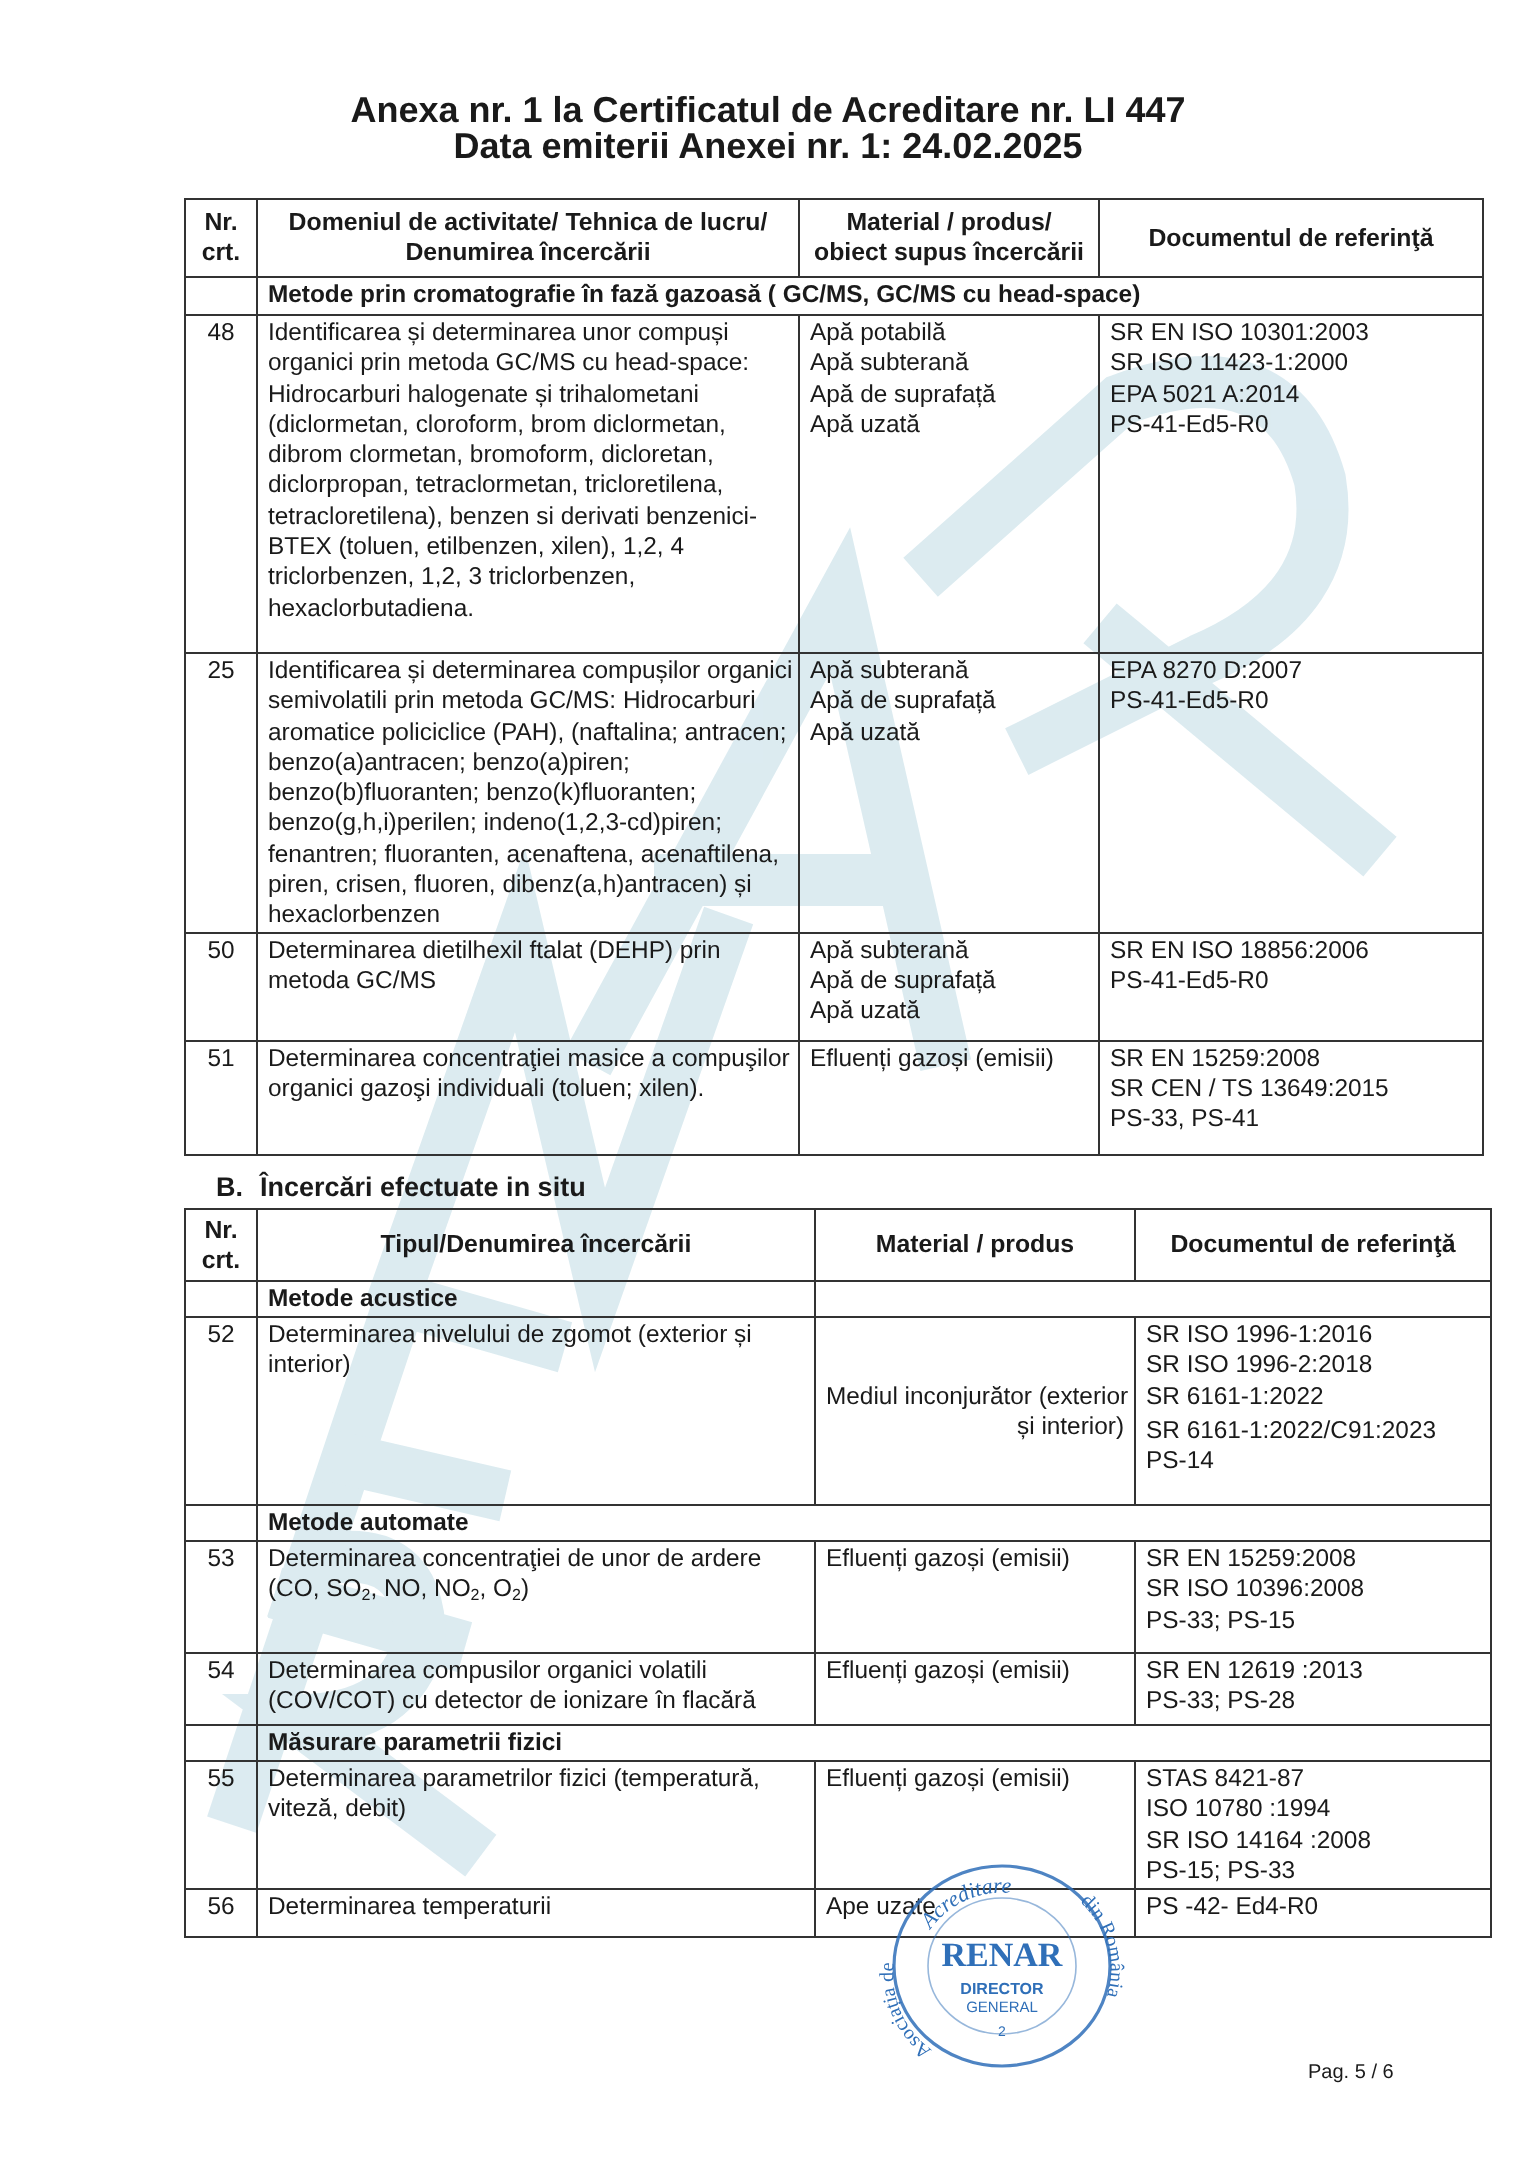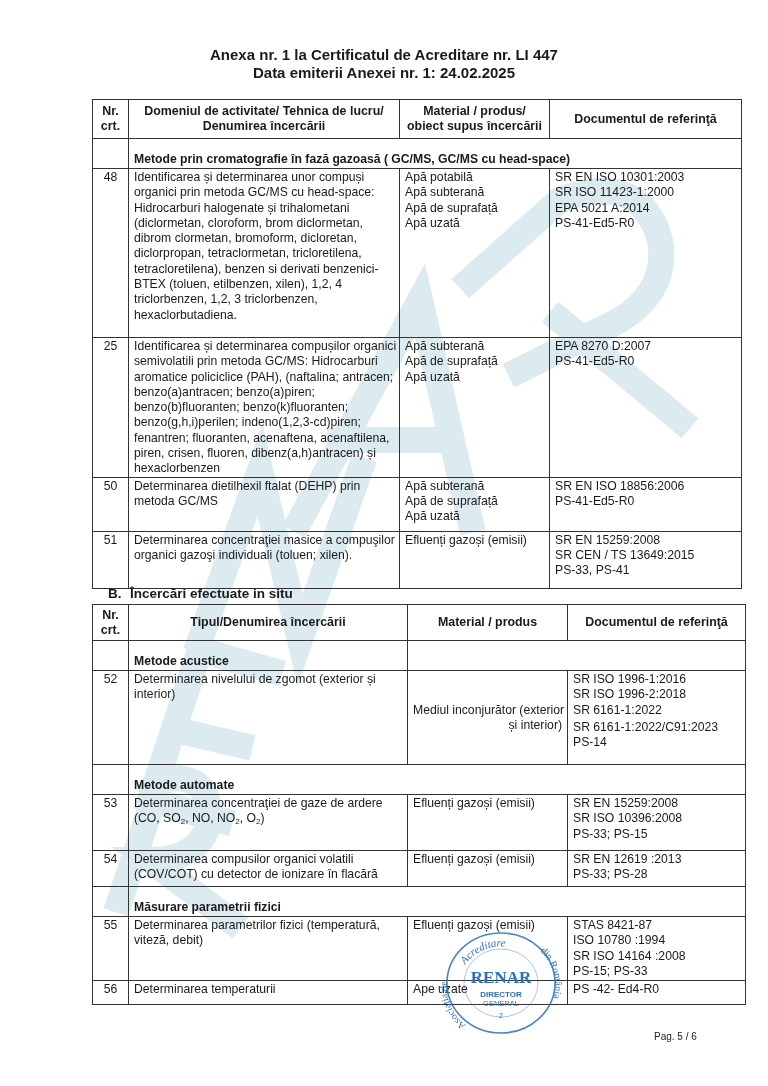--- a/index.html
+++ b/index.html
@@ -7,33 +7,33 @@
     width:768px; height:1086px; position:relative; overflow:hidden;
     background:#ffffff; color:#1a1a1a;
     font-family:"Liberation Sans", sans-serif;
   }
   .watermark {
     position:absolute; left:0; top:0; width:768px; height:1086px;
     pointer-events:none; z-index:0;
   }
   .title {
     position:absolute; left:0; width:768px; text-align:center;
-    font-weight:bold; font-size:15px; line-height:18px; z-index:2;
+    font-weight:bold; font-size:18px; line-height:18px; z-index:2;
   }
   .tbl {
     position:absolute; border-collapse:collapse; z-index:2;
     font-size:12.2px; line-height:15.3px; table-layout:fixed;
   }
   .tbl td, .tbl th {
     border:1.2px solid #333; vertical-align:top; padding:1px 5px 0 5px;
     font-weight:normal; text-align:left;
   }
   .tbl th { font-weight:bold; text-align:center; vertical-align:middle; padding:1px 3px; font-size:12.4px; line-height:15px;}
   .tbl td.nr { text-align:center; padding-left:2px; padding-right:2px; }
-  .tbl td.section { font-weight:bold; padding-top:12px; padding-bottom:0; line-height:17px; }
+  .tbl td.section { font-weight:bold; padding-top:0; padding-bottom:0; line-height:17px; }
   .tbl .line { display:block; white-space:nowrap; }
   #t1 { left:92px; top:99px; width:649px; }
   #t2 { left:92px; top:604px; width:653px; }
   .sectionB {
     position:absolute; left:108px; top:586px; font-weight:bold; font-size:13.5px; z-index:2;
   }
   .sectionB .lbl { display:inline-block; width:22px; }
   .pagenum { position:absolute; left:654px; top:1031px; font-size:10px; z-index:2; }
   .stamp { position:absolute; left:436px; top:925px; width:130px; height:110px; z-index:3; }
   sub { font-size:8px; vertical-align:-2px; line-height:0; }
@@ -233,21 +233,21 @@
     </td>
   </tr>
 
   <tr style="height:18px">
     <td></td>
     <td class="section" colspan="3">Metode automate</td>
   </tr>
   <tr style="height:56px">
     <td class="nr">53</td>
     <td>
-      <span class="line">Determinarea concentraţiei de gaze de ardere</span>
+      <span class="line">Determinarea concentraţiei de unor de ardere</span>
       <span class="line"><span>(CO, SO</span><sub>2</sub><span>, NO, NO</span><sub>2</sub><span>, O</span><sub>2</sub><span>)</span></span>
     </td>
     <td>
       <span class="line">Efluenți gazoși (emisii)</span>
     </td>
     <td>
       <span class="line">SR EN 15259:2008</span>
       <span class="line">SR ISO 10396:2008</span>
       <span class="line">PS-33; PS-15</span>
     </td>

